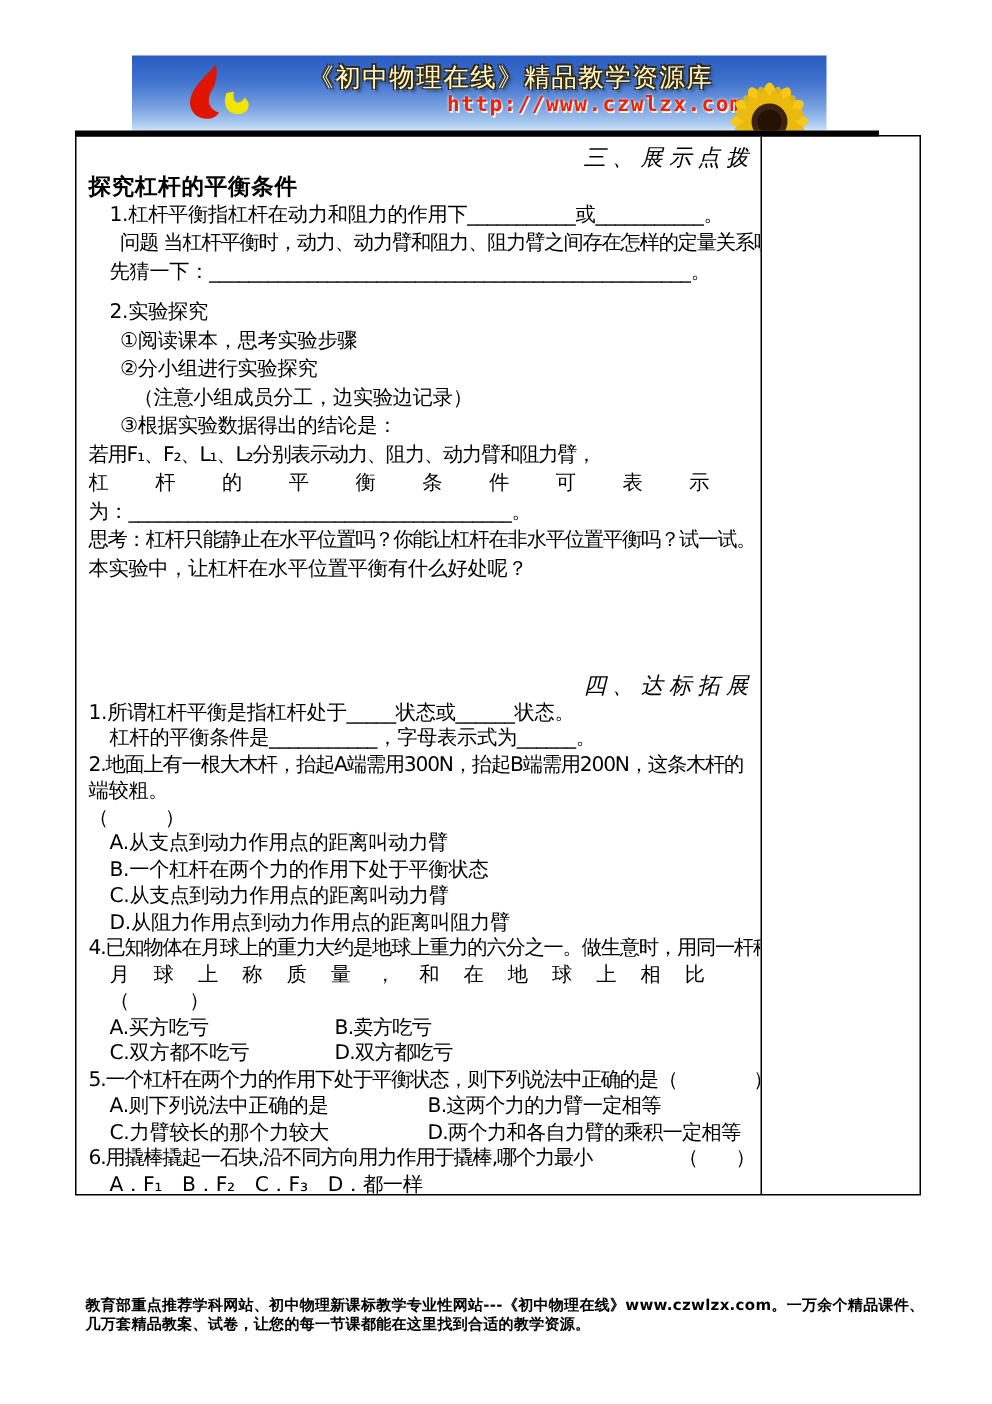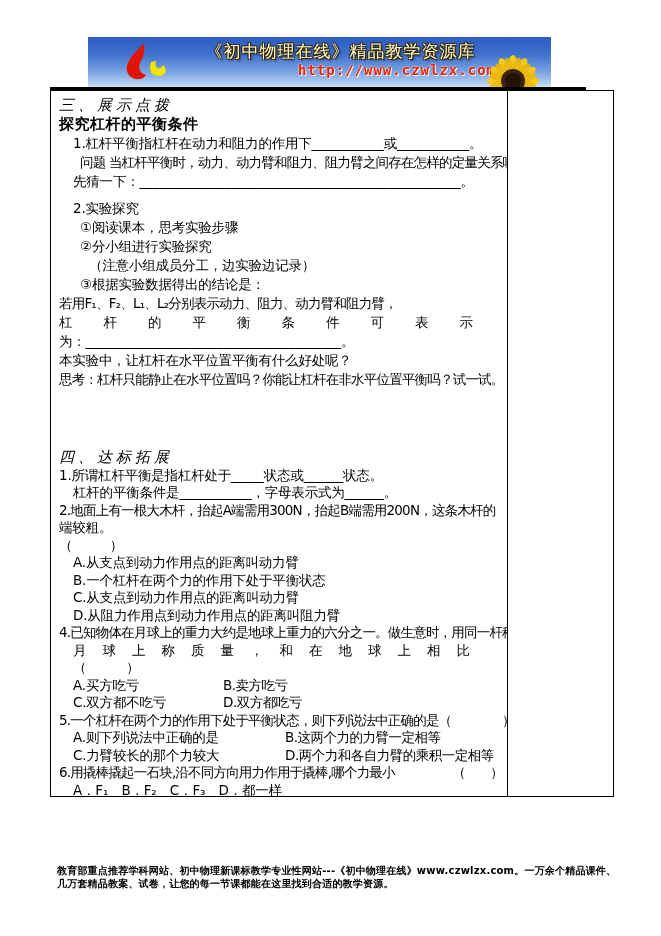--- a/index.html
+++ b/index.html
@@ -28,21 +28,21 @@
            border:1px solid #000; display:flex; }
   .cell-left { width:457px; border-right:1px solid #000; padding:5px 4px 0 8px; overflow:hidden; }
   .cell-right { flex:1; }
 
   .ln { line-height:19px; white-space:nowrap; letter-spacing:-0.2px; }
   .sec4 .ln { line-height:17.5px; }
   .ind1 { padding-left:14px; }
   .ind2 { padding-left:21px; }
   .ind3 { padding-left:30px; }
   .tight { letter-spacing:-0.8px; }
-  .script { font-family:"DejaVu Serif", serif; font-style:italic; font-size:15px; letter-spacing:4px; }
+  .script { font-family:"DejaVu Serif", serif; font-style:italic; font-size:15px; letter-spacing:4px;text-align:right; }
   .head-bold { font-weight:bold; font-size:15px; letter-spacing:0.5px; }
   .jfull { letter-spacing:31px; overflow:hidden; }
   .j2 { letter-spacing:16px; padding-left:14px; overflow:hidden; }
   .spacer-sm { height:8px; }
   .spacer-lg { height:60px; }
   .brrow { display:flex; justify-content:space-between; }
   .brrow .t { white-space:nowrap; letter-spacing:-0.8px; }
   .optrow { display:flex; padding-left:14px; }
   .optrow .c1 { width:150px; flex:none; white-space:nowrap; }
   .optrow.wide .c1 { width:212px; }
@@ -101,22 +101,22 @@
       <div class="ln ind1">先猜一下：_________________________________________________。</div>
       <div class="spacer-sm"></div>
       <div class="ln ind1">2.实验探究</div>
       <div class="ln ind2">①阅读课本，思考实验步骤</div>
       <div class="ln ind2">②分小组进行实验探究</div>
       <div class="ln ind3">（注意小组成员分工，边实验边记录）</div>
       <div class="ln ind2">③根据实验数据得出的结论是：</div>
       <div class="ln tight">若用F₁、F₂、L₁、L₂分别表示动力、阻力、动力臂和阻力臂，</div>
       <div class="ln jfull">杠杆的平衡条件可表示</div>
       <div class="ln">为：_______________________________________。</div>
+      <div class="ln tight">思考：杠杆只能静止在水平位置吗？你能让杠杆在非水平位置平衡吗？试一试。</div>
       <div class="ln">本实验中，让杠杆在水平位置平衡有什么好处呢？</div>
-      <div class="ln tight">思考：杠杆只能静止在水平位置吗？你能让杠杆在非水平位置平衡吗？试一试。</div>
 
       <div class="spacer-lg"></div>
 
       <div class="sec4">
         <div class="ln script">四、达标拓展</div>
         <div class="ln">1.所谓杠杆平衡是指杠杆处于_____状态或______状态。</div>
         <div class="ln ind1">杠杆的平衡条件是___________，字母表示式为______。</div>
         <div class="ln tight">2.地面上有一根大木杆，抬起A端需用300N，抬起B端需用200N，这条木杆的</div>
         <div class="ln">端较粗。</div>
         <div class="ln brrow">

